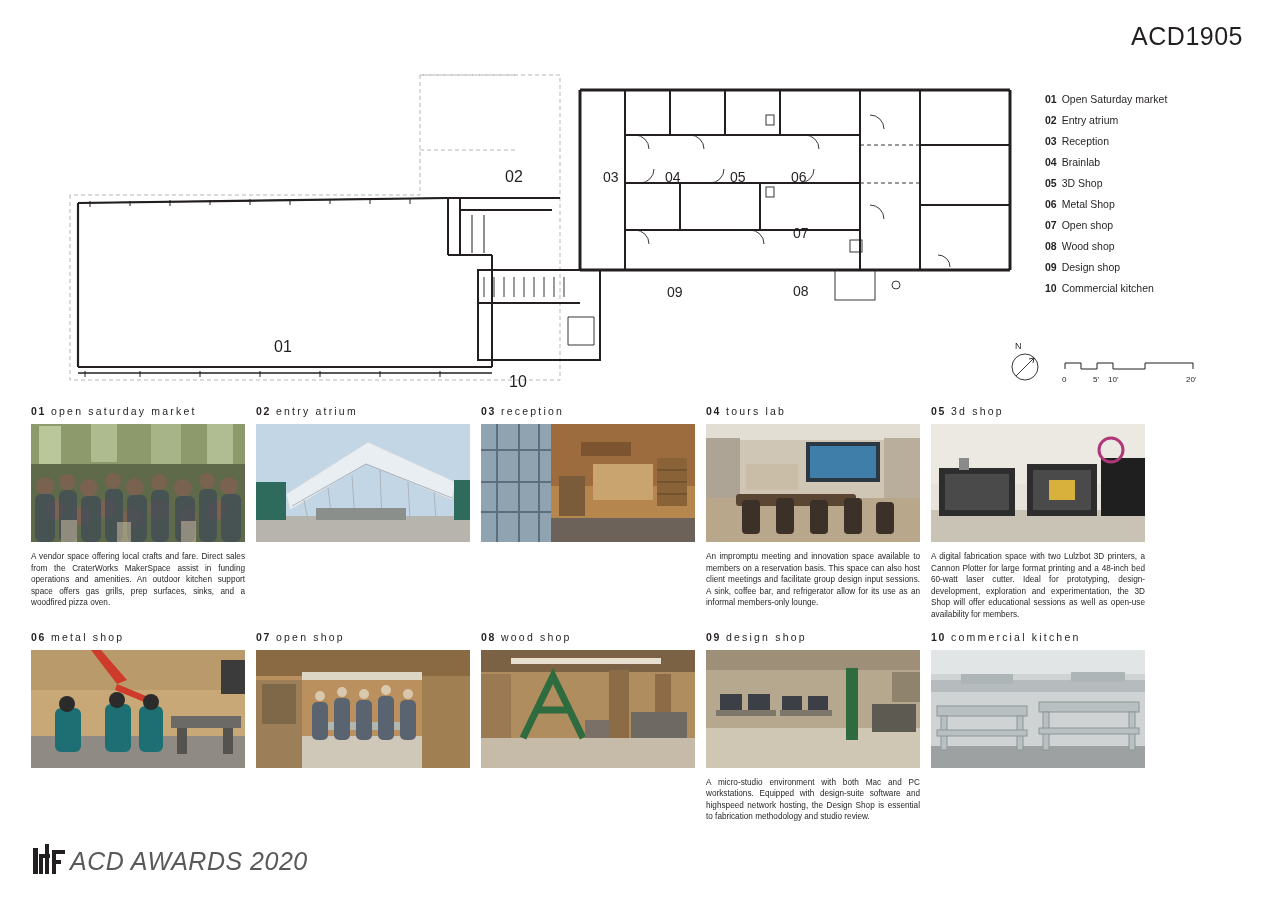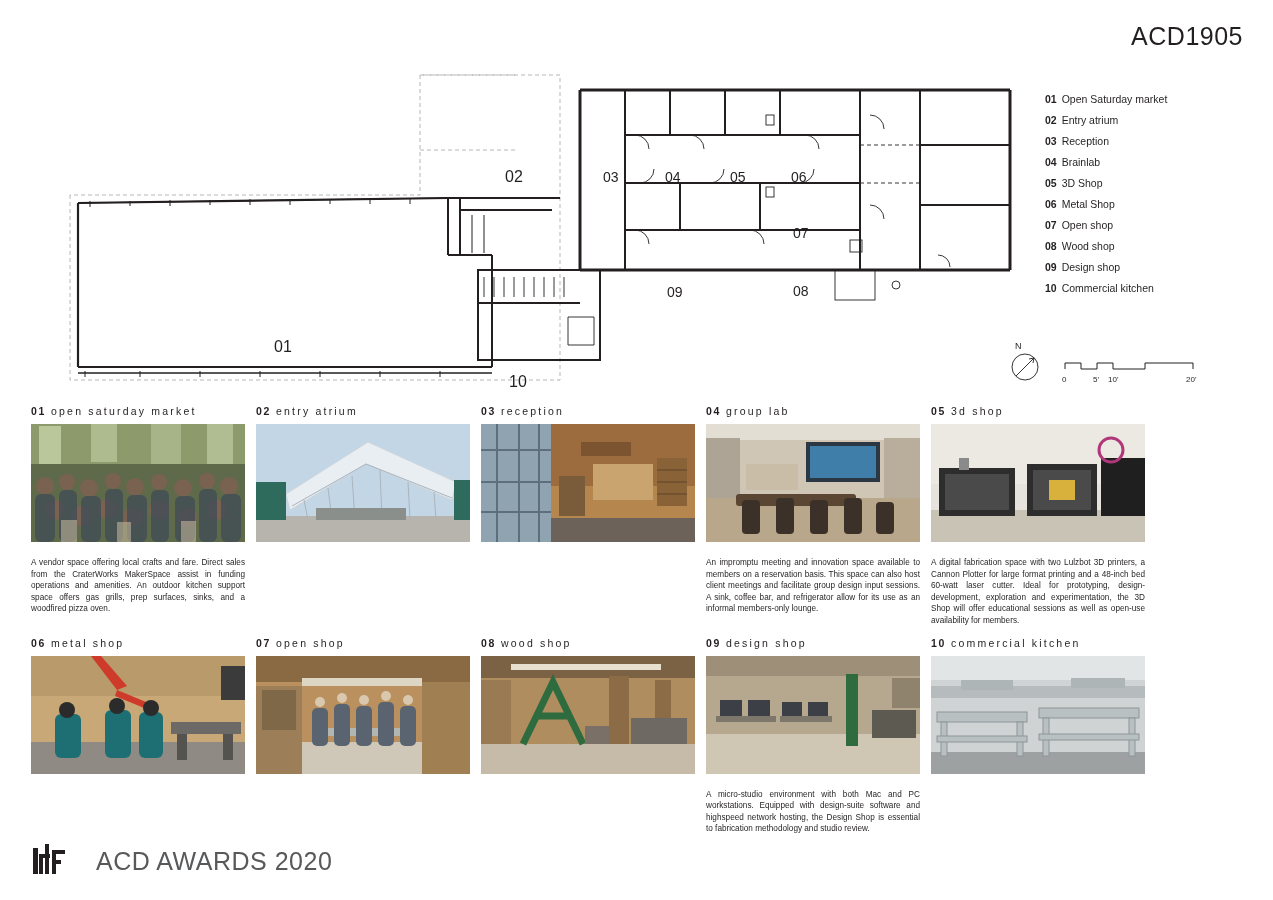--- a/index.html
+++ b/index.html
@@ -108,35 +108,36 @@
   .tile-title b { font-weight: bold; letter-spacing: 1.6px; }
   .tile-photo {
     width: 214px;
     height: 118px;
     overflow: hidden;
     position: relative;
     background: #cfcfcf;
   }
   .tile-photo svg { display: block; }
   .tile-cap {
-    margin-top: 15px;
+    margin-top: 9px;
     font-size: 8.2px;
     line-height: 11.6px;
     text-align: justify;
     color: #231f20;
   }
 
   
   .footer {
     position: absolute;
     left: 33px;
     bottom: 22px;
     display: flex;
     align-items: center;
-    gap: 27px;
+    gap: 1px;
+    font-style: italic;
   }
   .footer-logo { width: 36px; height: 34px; }
   .footer-text {
     font-size: 25px;
     letter-spacing: .5px;
     color: #58595b;
   }
 </style>
 </head>
 <body>
@@ -388,21 +389,21 @@
             <path d="M176 46 L206 46 M176 58 L206 58 M176 70 L206 70"></path>
           </g>
           <rect x="78" y="52" width="26" height="40" fill="#7a5c3a"></rect>
         </svg>
       </div>
     </div>
 
     <div class="tile">
       <div class="tile-title">
         <b>04</b>
-        <span>group lab</span>
+        <span>tours lab</span>
       </div>
       <div class="tile-photo">
         <svg width="214" height="118" viewBox="0 0 214 118" xmlns="http://www.w3.org/2000/svg">
           <rect width="214" height="118" fill="#cfc6b5"></rect>
           <rect x="0" y="0" width="214" height="16" fill="#e3ded4"></rect>
           <rect x="100" y="18" width="74" height="40" fill="#2b3742"></rect>
           <rect x="104" y="22" width="66" height="32" fill="#3f7ea8"></rect>
           <rect x="178" y="14" width="36" height="60" fill="#b9ae9c"></rect>
           <rect x="0" y="14" width="34" height="62" fill="#ada495"></rect>
           <rect x="40" y="40" width="52" height="26" fill="#c9bda8"></rect>

